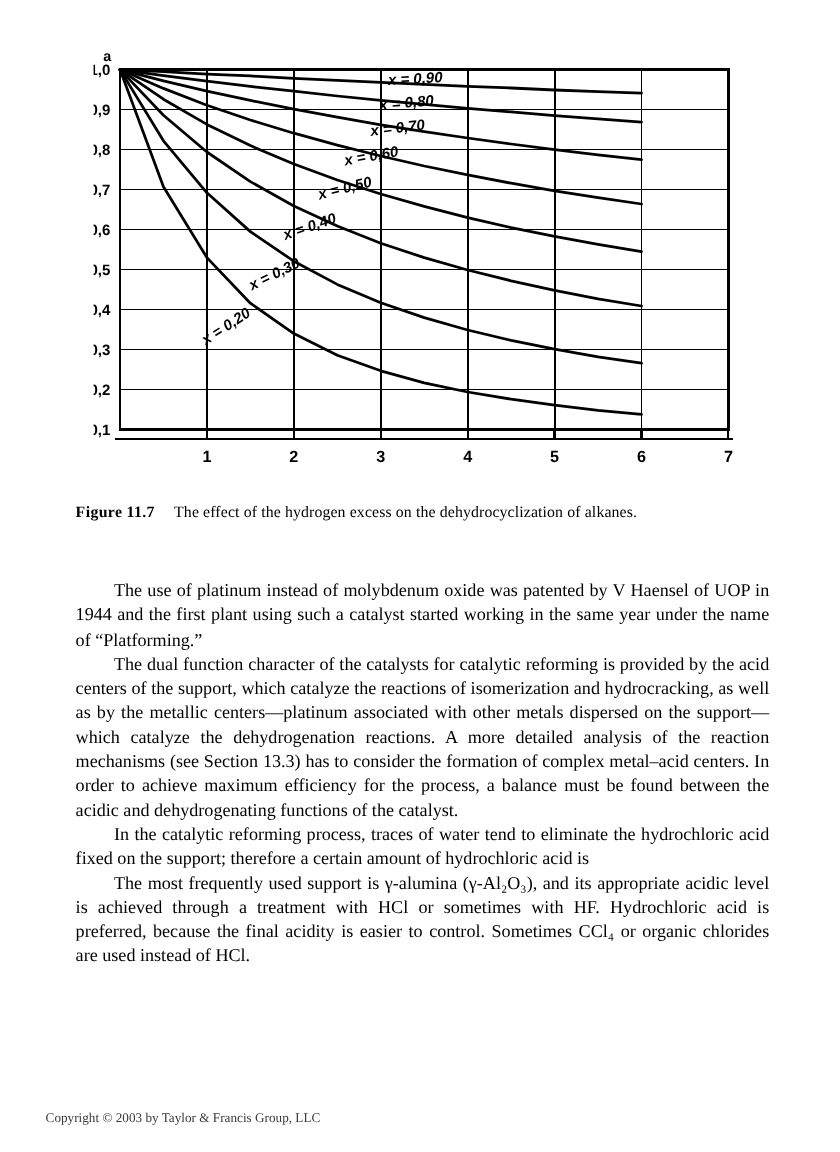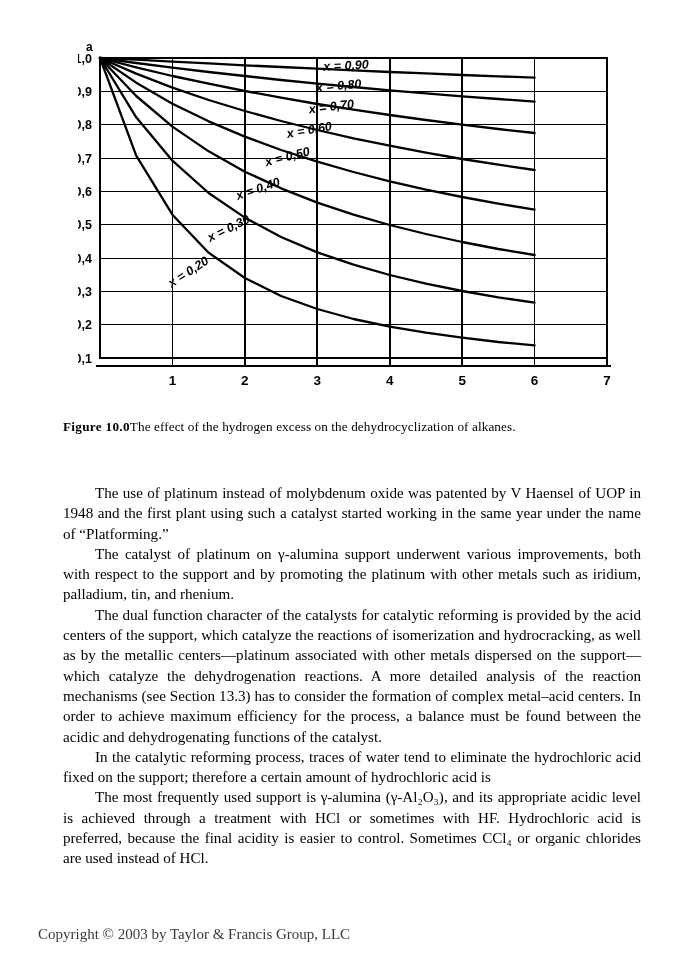--- a/index.html
+++ b/index.html
@@ -45,21 +45,21 @@
     font-family: "Liberation Serif", serif;
     font-size: 13.2px;
     line-height: 1.3;
     letter-spacing: 0.1px;
   }
   #figure-caption .fig-label {
     font-weight: bold;
     letter-spacing: 0.3px;
   }
   #figure-caption .fig-text {
-    margin-left: 0;
+    margin-left: 16px;
   }
 
   
   #body-text {
     position: absolute;
     left: 63px;
     top: 483px;
     width: 578px;
     font-family: "Liberation Serif", serif;
     font-size: 15.1px;
@@ -71,21 +71,21 @@
     margin: 0;
     text-indent: 32px;
   }
 
   
   #page-footer {
     position: absolute;
     left: 38px;
     top: 926px;
     font-family: "Liberation Serif", serif;
-    font-size: 15px;
+    font-size: 11px;
     color: #3a3a3a;
   }
 
   .axis-text {
     font-family: "Liberation Sans", sans-serif;
     font-weight: bold;
     fill: #000000;
   }
   .curve-label-text {
     font-family: "Liberation Sans", sans-serif;
@@ -171,28 +171,27 @@
           <text x="232.04285714285712" y="94" text-anchor="middle" font-size="12.5" transform="rotate(-10 232.04 94.00)" class="curve-label-text">x = 0,60</text>
           <text x="210.31428571428572" y="120.66666666666669" text-anchor="middle" font-size="12.5" transform="rotate(-14 210.31 120.67)" class="curve-label-text">x = 0,50</text>
           <text x="181.34285714285716" y="152.66666666666666" text-anchor="middle" font-size="12.5" transform="rotate(-19 181.34 152.67)" class="curve-label-text">x = 0,40</text>
           <text x="152.3714285714286" y="192" text-anchor="middle" font-size="12.5" transform="rotate(-26 152.37 192.00)" class="curve-label-text">x = 0,30</text>
           <text x="112.53571428571429" y="235.33333333333337" text-anchor="middle" font-size="12.5" transform="rotate(-33 112.54 235.33)" class="curve-label-text">x = 0,20</text>
         </g>
     </svg>
   </div>
 
   <div id="figure-caption">
-    <span class="fig-label">Figure 10.0</span><span class="fig-text">The effect of the hydrogen excess on the dehydrocyclization of alkanes.</span>
+    <span class="fig-label">Figure 11.7</span><span class="fig-text">The effect of the hydrogen excess on the dehydrocyclization of alkanes.</span>
   </div>
 
 </div>
 
 <div id="body-text">
-    <p>The use of platinum instead of molybdenum oxide was patented by V Haensel of UOP in 1948 and the first plant using such a catalyst started working in the same year under the name of “Platforming.”</p>
-    <p>The catalyst of platinum on γ-alumina support underwent various improvements, both with respect to the support and by promoting the platinum with other metals such as iridium, palladium, tin, and rhenium.</p>
+    <p>The use of platinum instead of molybdenum oxide was patented by V Haensel of UOP in 1944 and the first plant using such a catalyst started working in the same year under the name of “Platforming.”</p>
     <p>The dual function character of the catalysts for catalytic reforming is provided by the acid centers of the support, which catalyze the reactions of isomerization and hydrocracking, as well as by the metallic centers—platinum associated with other metals dispersed on the support—which catalyze the dehydrogenation reactions. A more detailed analysis of the reaction mechanisms (see Section 13.3) has to consider the formation of complex metal–acid centers. In order to achieve maximum efficiency for the process, a balance must be found between the acidic and dehydrogenating functions of the catalyst.</p>
     <p>In the catalytic reforming process, traces of water tend to eliminate the hydrochloric acid fixed on the support; therefore a certain amount of hydrochloric acid is</p>
     <p>The most frequently used support is γ-alumina (γ-Al₂O₃), and its appropriate acidic level is achieved through a treatment with HCl or sometimes with HF. Hydrochloric acid is preferred, because the final acidity is easier to control. Sometimes CCl₄ or organic chlorides are used instead of HCl.</p>
   </div>
 
 <div id="page-footer">
   <span>Copyright © 2003 by Taylor &amp; Francis Group, LLC</span>
 </div>
 
 </body></html>

